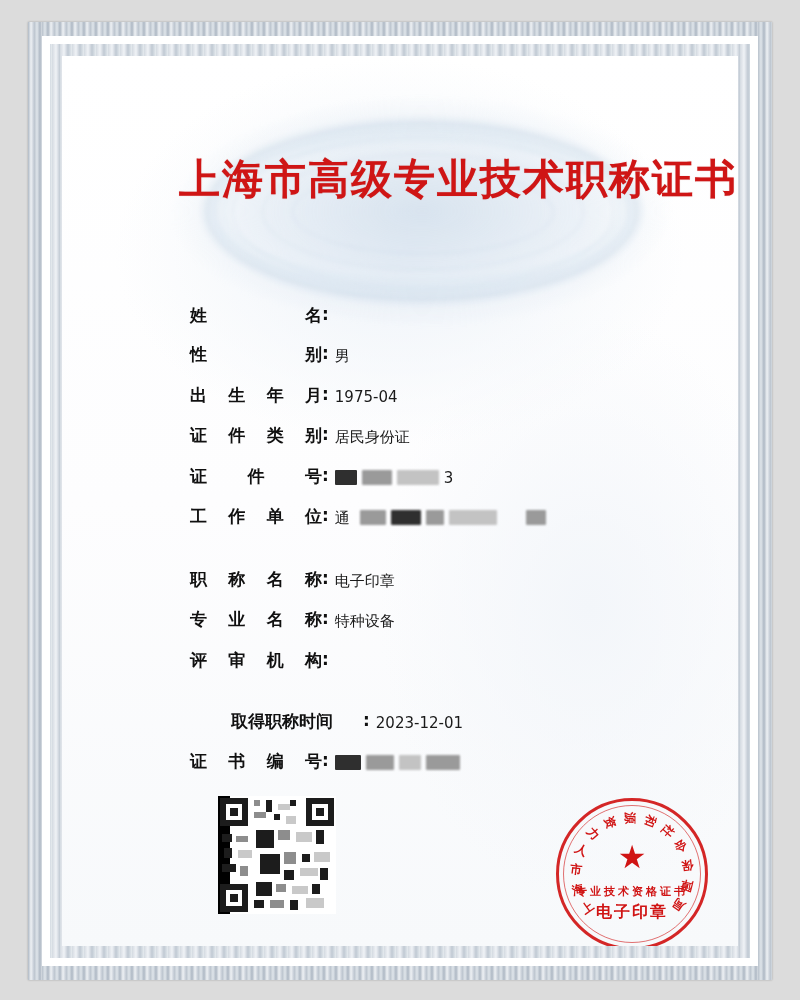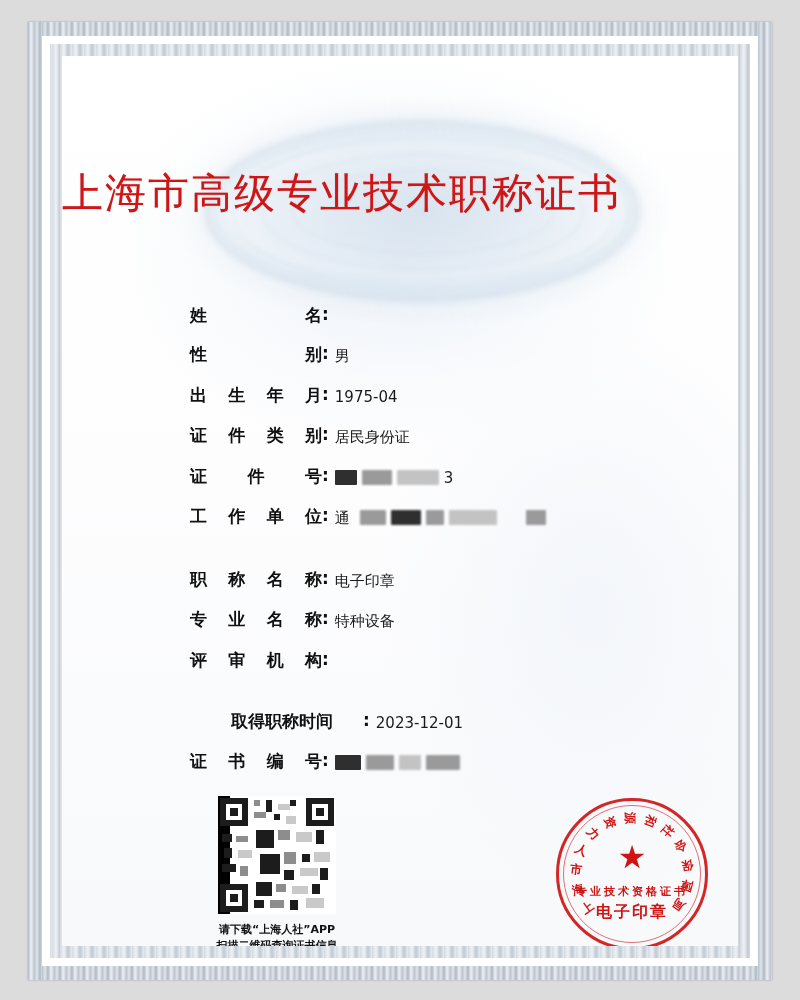--- a/index.html
+++ b/index.html
@@ -90,25 +90,25 @@
   .swirl {
     position: absolute;
     border-radius: 50%;
     border: 1px solid rgba(180,200,220,0.35);
   }
 
   
   .title {
     position: absolute;
     left: 0; right: 0;
-    top: 110px;
-    text-align: left;
+    top: 96px;
+    text-align: right;
     color: #cf1515;
     font-family: "DejaVu Sans", "Liberation Sans", sans-serif;
-    font-weight: normal;
+    font-weight: bold;
     font-size: 41px;
     letter-spacing: 2px;
     text-shadow: 0 0 1px rgba(160,0,0,0.35);
   }
 
   
   .fields {
     position: absolute;
     left: 128px;
     top: 248px;
@@ -434,24 +434,20 @@
         <div class="qrpix" style="left:102px;top:72px;width:8px;height:12px;"></div>
         <div class="qrpix" style="left:38px;top:86px;width:16px;height:14px;"></div>
         <div class="qrpix g" style="left:58px;top:88px;width:10px;height:8px;"></div>
         <div class="qrpix l" style="left:74px;top:90px;width:16px;height:8px;"></div>
         <div class="qrpix" style="left:94px;top:88px;width:8px;height:10px;"></div>
         <div class="qrpix" style="left:36px;top:104px;width:10px;height:8px;"></div>
         <div class="qrpix g" style="left:52px;top:104px;width:14px;height:8px;"></div>
         <div class="qrpix" style="left:72px;top:104px;width:8px;height:10px;"></div>
         <div class="qrpix l" style="left:88px;top:102px;width:18px;height:10px;"></div>
       </div>
-      <div class="qr-caption">
-        <div>请下载“上海人社”APP</div>
-        <div>扫描二维码查询证书信息</div>
-      </div>
     </div>
 
     <div class="seal">
       <div class="seal-ring"></div>
       <div class="seal-ring2"></div>
       <div class="seal-arc">
           <span style="transform: rotate(-125deg) translate(0px, -56px) rotate(90deg) translate(-6px, -6px);">上</span>
           <span style="transform: rotate(-104.167deg) translate(0px, -56px) rotate(90deg) translate(-6px, -6px);">海</span>
           <span style="transform: rotate(-83.3333deg) translate(0px, -56px) rotate(90deg) translate(-6px, -6px);">市</span>
           <span style="transform: rotate(-62.5deg) translate(0px, -56px) rotate(90deg) translate(-6px, -6px);">人</span>

